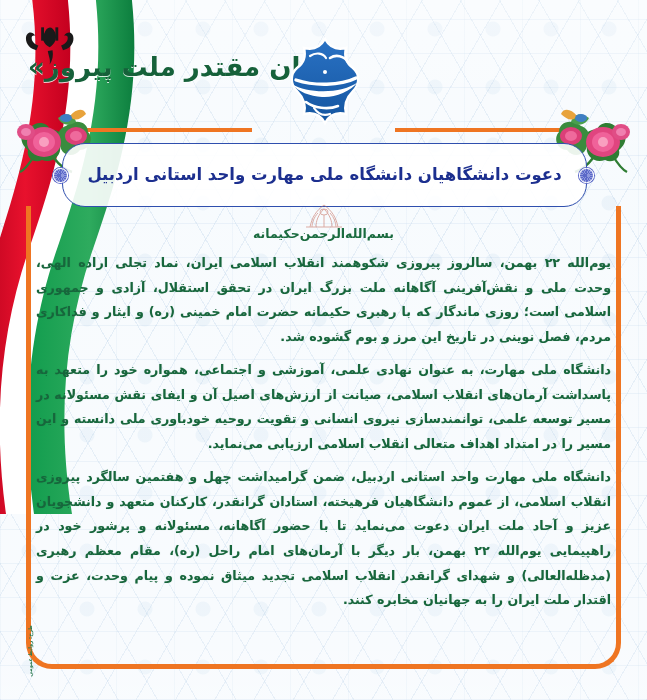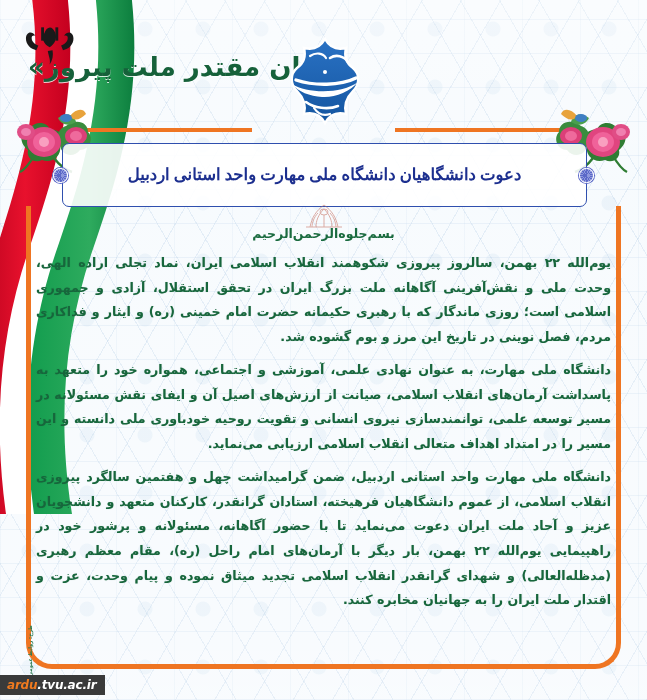--- a/index.html
+++ b/index.html
@@ -42,23 +42,23 @@
   .hrule{position:absolute;top:128px;height:4px;background:#ef7522;}
   .hrule.left{left:62px;width:190px;}
   .hrule.right{right:62px;width:190px;}
   
   .flower{position:absolute;width:86px;height:78px;}
   .flower.left{left:14px;top:96px;}
   .flower.right{right:14px;top:96px;}
   
   .title-box{
     position:absolute;left:62px;top:143px;width:523px;height:62px;
-    border:1.6px solid #2f4fae;border-radius:7px;
+    border:1.6px solid #2f4fae;border-radius:23px;
     background:rgba(255,255,255,.90);
-    display:flex;flex-direction:column;align-items:center;justify-content:center;font-family:Liberation Serif, serif;
+    display:flex;flex-direction:column;align-items:center;justify-content:center;
   }
   .title-line{
     font-size:16.5px;font-weight:bold;color:#1c2f8f;line-height:1.55;
     white-space:nowrap;letter-spacing:-0.3px;direction:rtl;
   }
   .title-dot{
     position:absolute;width:13px;height:13px;border-radius:50%;
     background:
       repeating-conic-gradient(#5b68c8 0deg 12deg, #8e98dd 12deg 24deg);
     border:1.5px solid #ffffff;box-shadow:0 0 0 1px #5b68c8;
@@ -234,25 +234,22 @@
       <path d="M28,10 C24,14 22,20 22,24 M40,10 C44,14 46,20 46,24"></path>
       <path d="M34,12 L34,24"></path>
       <ellipse cx="34" cy="9" rx="4" ry="3"></ellipse>
       <path d="M16,24 L52,24"></path>
     </g>
   </svg>
 
   <div class="frame"></div>
 
   <div class="content">
-    <div class="bismillah">بسم‌جلوه‌الرحمن‌الرحیم</div>
+    <div class="bismillah">بسم‌الله‌الرحمن‌حکیمانه</div>
     <p class="para">یوم‌الله ۲۲ بهمن، سالروز پیروزی شکوهمند انقلاب اسلامی ایران، نماد تجلی اراده الهی، وحدت ملی و نقش‌آفرینی آگاهانه ملت بزرگ ایران در تحقق استقلال، آزادی و جمهوری اسلامی است؛ روزی ماندگار که با رهبری حکیمانه حضرت امام خمینی (ره) و ایثار و فداکاری مردم، فصل نوینی در تاریخ این مرز و بوم گشوده شد.</p>
     <p class="para">دانشگاه ملی مهارت، به عنوان نهادی علمی، آموزشی و اجتماعی، همواره خود را متعهد به پاسداشت آرمان‌های انقلاب اسلامی، صیانت از ارزش‌های اصیل آن و ایفای نقش مسئولانه در مسیر توسعه علمی، توانمندسازی نیروی انسانی و تقویت روحیه خودباوری ملی دانسته و این مسیر را در امتداد اهداف متعالی انقلاب اسلامی ارزیابی می‌نماید.</p>
     <p class="para">دانشگاه ملی مهارت واحد استانی اردبیل، ضمن گرامیداشت چهل و هفتمین سالگرد پیروزی انقلاب اسلامی، از عموم دانشگاهیان فرهیخته، استادان گرانقدر، کارکنان متعهد و دانشجویان عزیز و آحاد ملت ایران دعوت می‌نماید تا با حضور آگاهانه، مسئولانه و پرشور خود در راهپیمایی یوم‌الله ۲۲ بهمن، بار دیگر با آرمان‌های امام راحل (ره)، مقام معظم رهبری (مدظله‌العالی) و شهدای گرانقدر انقلاب اسلامی تجدید میثاق نموده و پیام وحدت، عزت و اقتدار ملت ایران را به جهانیان مخابره کنند.</p>
   </div>
 
   <div class="credit">طرح: روابط عمومی</div>
 
-  <div class="url-badge">
-    <span class="u1">ardu</span><span class="u2">.tvu.ac.ir</span>
-  </div>
 
 </div>
 
 </body></html>

